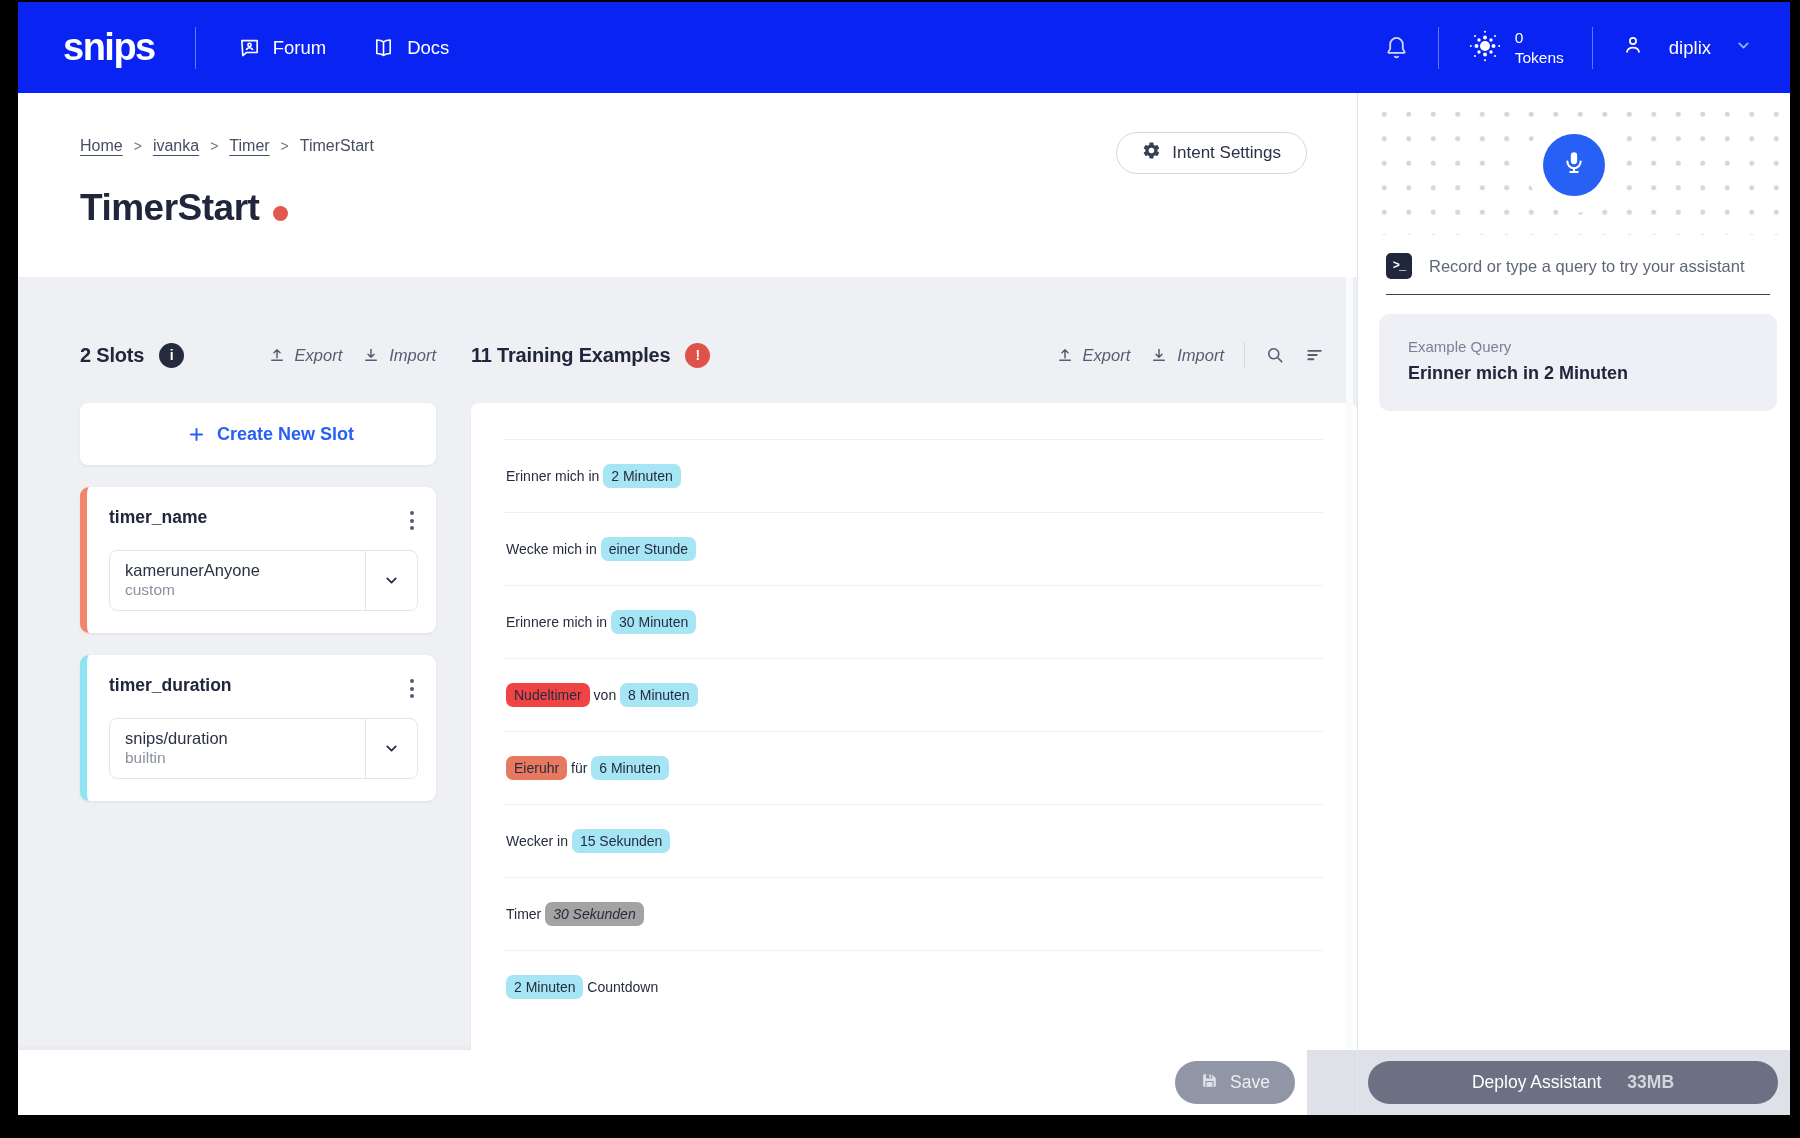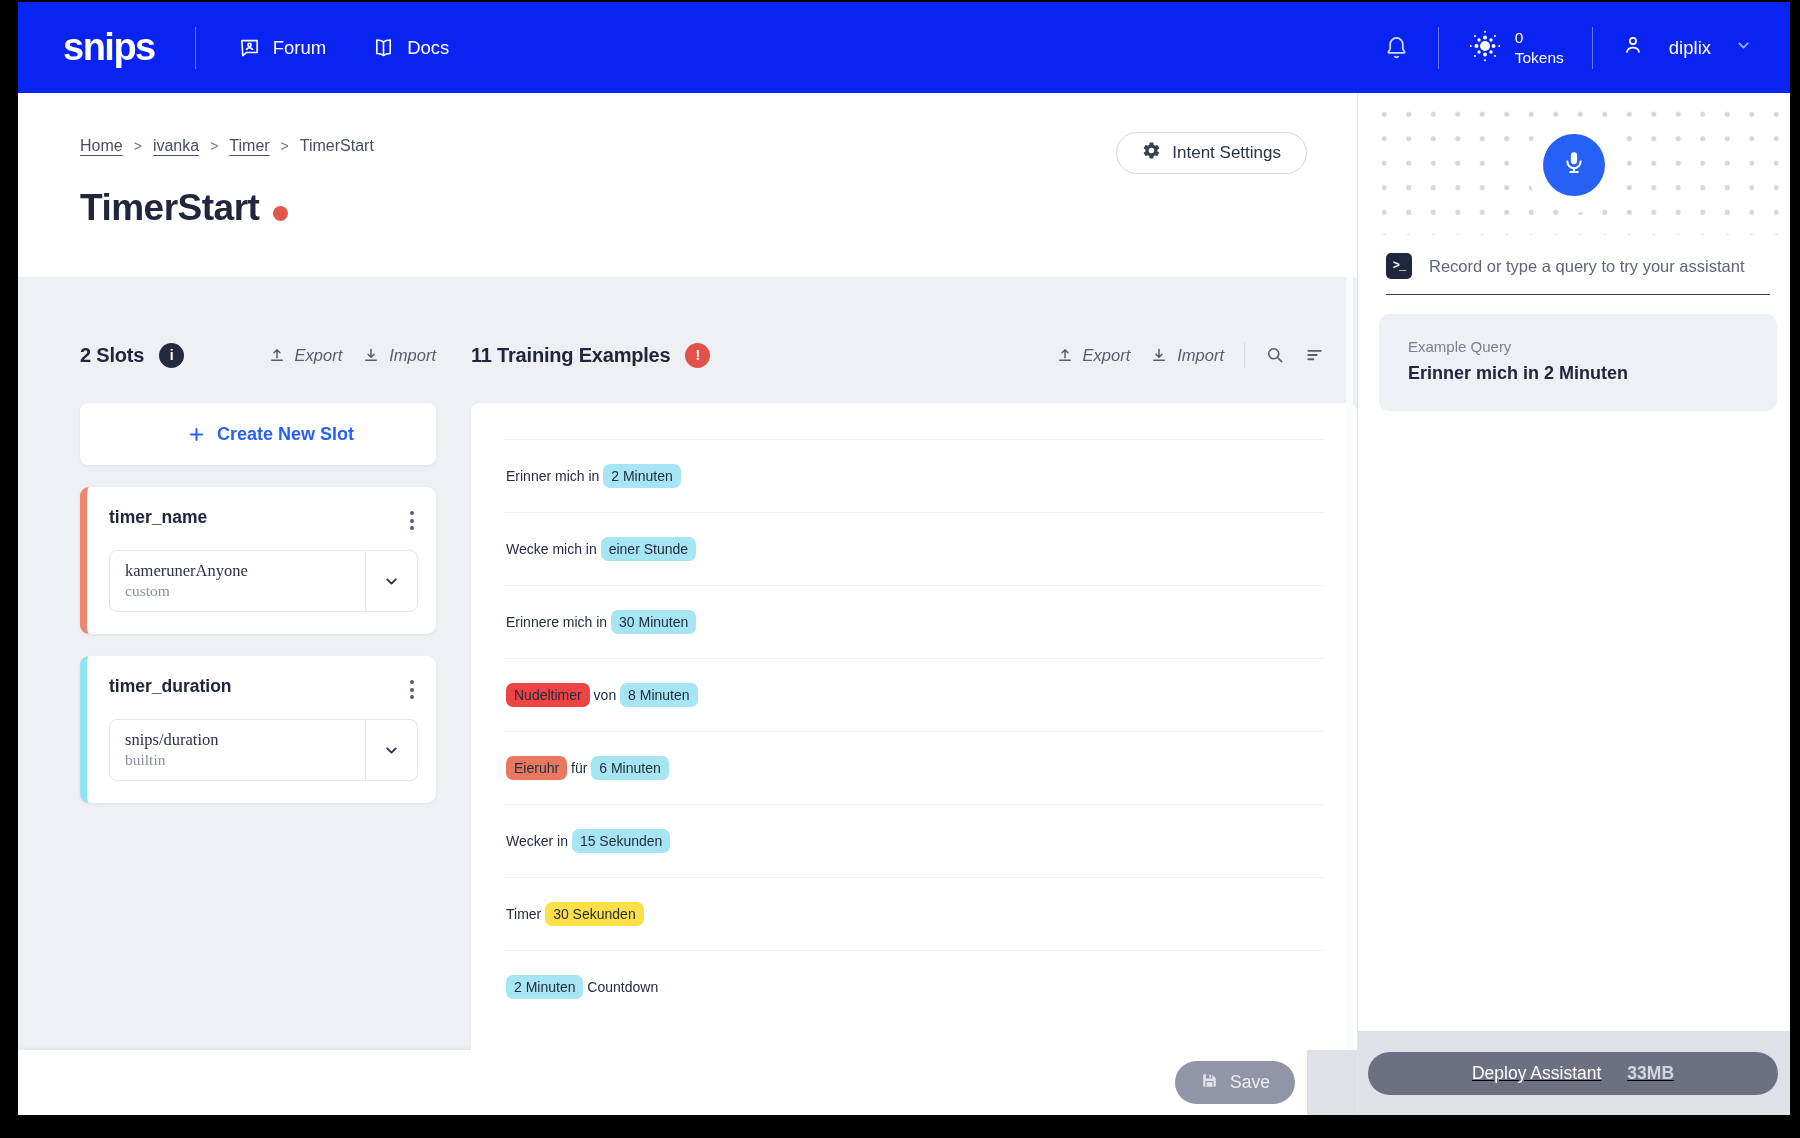--- a/index.html
+++ b/index.html
@@ -62,21 +62,21 @@
   
   .slots-col { width:356px; flex:none; }
   .create-card { background:#fff; border-radius:8px; height:62px; display:flex; align-items:center;
                  justify-content:center; gap:11px; color:var(--accent); font-size:18px; font-weight:bold;
                  box-shadow:0 1px 3px rgba(33,38,60,.07); cursor:pointer;padding-left:25px; }
   .slot-card { margin-top:22px; background:#fff; border-radius:9px; padding:20px 18px 22px 22px;
                border-left:7px solid #ccc; box-shadow:0 1px 3px rgba(33,38,60,.08); }
   .slot-title-row { display:flex; align-items:flex-start; }
   .slot-name { font-size:17.5px; font-weight:bold; color:var(--text_dark); }
   .slot-card .kebab { margin-left:auto; margin-top:2px; }
-  .slot-select { margin-top:18px; border:1px solid var(--border); border-radius:8px; display:flex; align-items:stretch; cursor:pointer;font-family:Liberation Serif, serif; }
+  .slot-select { margin-top:18px; border:1px solid var(--border); border-radius:8px; display:flex; align-items:stretch; cursor:pointer; }
   .slot-select-text { flex:1; padding:10px 10px 11px 15px; min-width:0; }
   .slot-type { font-size:16.5px; color:var(--text_body); }
   .slot-kind { font-size:15.5px; color:#8a90a0; margin-top:1px; }
   .slot-chev { width:52px; flex:none; border-left:1px solid var(--border); display:flex; align-items:center;
                justify-content:center; color:#2b3147; }
 
   
   .train-col { flex:1; min-width:0; display:flex; flex-direction:column; }
   .train-card { background:#fff; border-radius:8px 8px 0 0; flex:1; min-height:0; padding:22px 33px 0 33px;
                 box-shadow:0 1px 3px rgba(33,38,60,.05); overflow:hidden; }
@@ -107,22 +107,22 @@
   .eq-value { font-size:18px; font-weight:bold; color:var(--text_dark); margin-top:8px; }
 
   
   .main-footer { height:65px; flex:none; display:flex; }
   .main-footer .white-part { flex:1; background:#fff; display:flex; align-items:center; justify-content:flex-end;
                              padding-right:12px; box-shadow:0 -2px 4px rgba(30,35,55,.04); }
   .main-footer .gray-part { width:50px; flex:none; background:var(--footer_gray); }
   .save-btn { height:43px; padding:0 25px; border-radius:22px; background:var(--save_bg); border:none;
               display:flex; align-items:center; gap:11px; color:#eceef2; font-size:17.5px;
               font-family:"Liberation Sans",sans-serif; cursor:pointer; }
-  .panel-footer { margin-top:auto; height:84px; flex:none; background:var(--footer_gray); display:flex;
-                  align-items:center; padding:0 12px 0 10px;text-decoration:underline; }
+  .panel-footer { margin-top:auto; height:65px; flex:none; background:var(--footer_gray); display:flex;
+                  align-items:center; padding:0 12px 0 10px; }
   .deploy-btn { flex:1; height:43px; border-radius:22px; background:var(--deploy_bg); border:none; color:#fff;
                 font-size:17.5px; font-family:"Liberation Sans",sans-serif; display:flex; align-items:center;
                 justify-content:center; gap:26px; cursor:pointer; }
   .deploy-size { font-weight:bold; color:#d3d6dd; }
 </style>
 </head>
 <body>
 
 <div id="stage">
 <div id="app">
@@ -348,21 +348,21 @@
           </div>
 
           <div class="train-card">
             <div class="examples">
                   <div class="example-row"><span>Erinner mich in </span><span class="hl" style="background: rgb(166, 230, 244);">2 Minuten</span></div>
                   <div class="example-row"><span>Wecke mich in </span><span class="hl" style="background: rgb(166, 230, 244);">einer Stunde</span></div>
                   <div class="example-row"><span>Erinnere mich in </span><span class="hl" style="background: rgb(166, 230, 244);">30 Minuten</span></div>
                   <div class="example-row"><span class="hl" style="background: #ef4444;">Nudeltimer</span><span> von </span><span class="hl" style="background: rgb(166, 230, 244);">8 Minuten</span></div>
                   <div class="example-row"><span class="hl" style="background: rgb(232, 120, 95);">Eieruhr</span><span> für </span><span class="hl" style="background: rgb(166, 230, 244);">6 Minuten</span></div>
                   <div class="example-row"><span>Wecker in </span><span class="hl" style="background: rgb(166, 230, 244);">15 Sekunden</span></div>
-                  <div class="example-row"><span>Timer </span><span class="hl" style="background: #fde047;">30 Sekunden</span></div>
+                  <div class="example-row"><span>Timer </span><span class="hl" style="background: #a3a3a3; font-style: italic;">30 Sekunden</span></div>
                   <div class="example-row"><span class="hl" style="background: rgb(166, 230, 244);">2 Minuten</span><span> Countdown</span></div>
                 </div>
           </div>
         </section>
       </div>
 
       <div class="main-footer">
         <div class="white-part">
           <button class="save-btn">
             <span>

